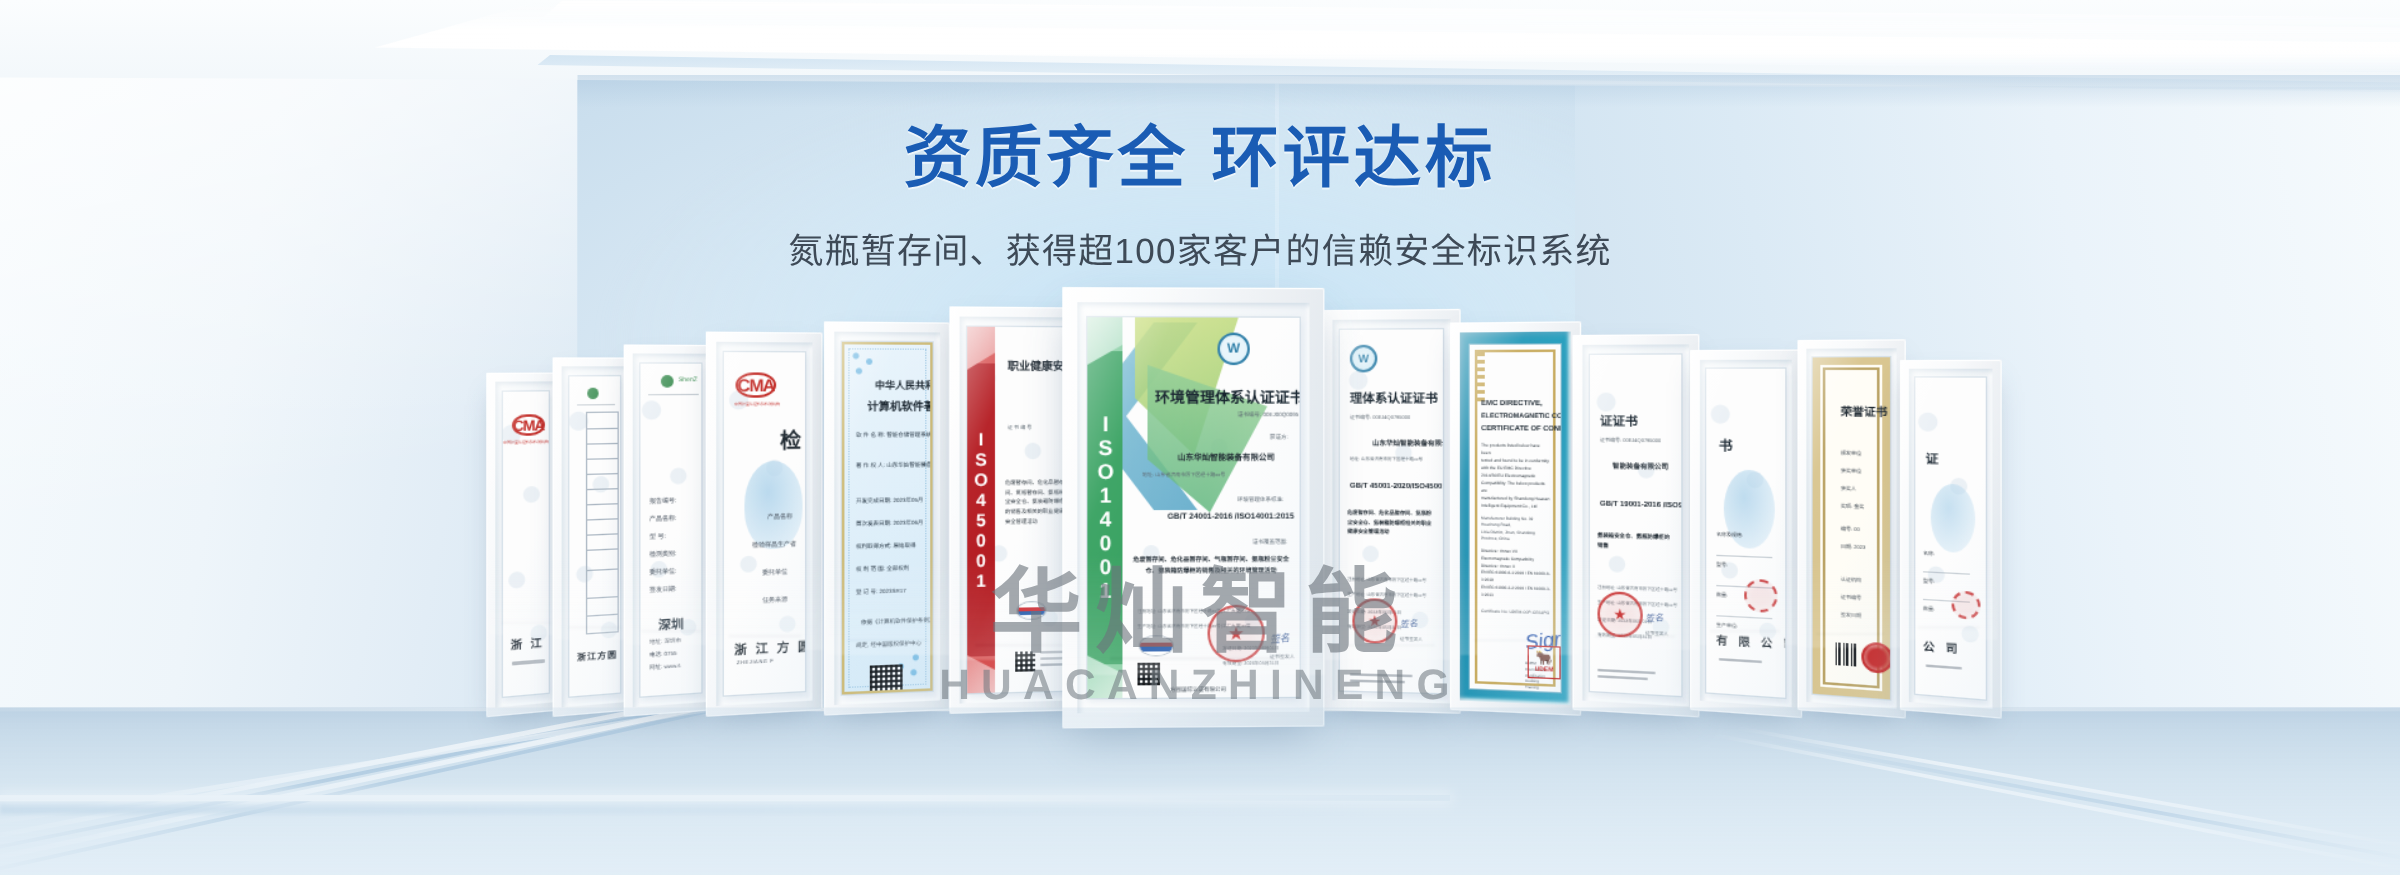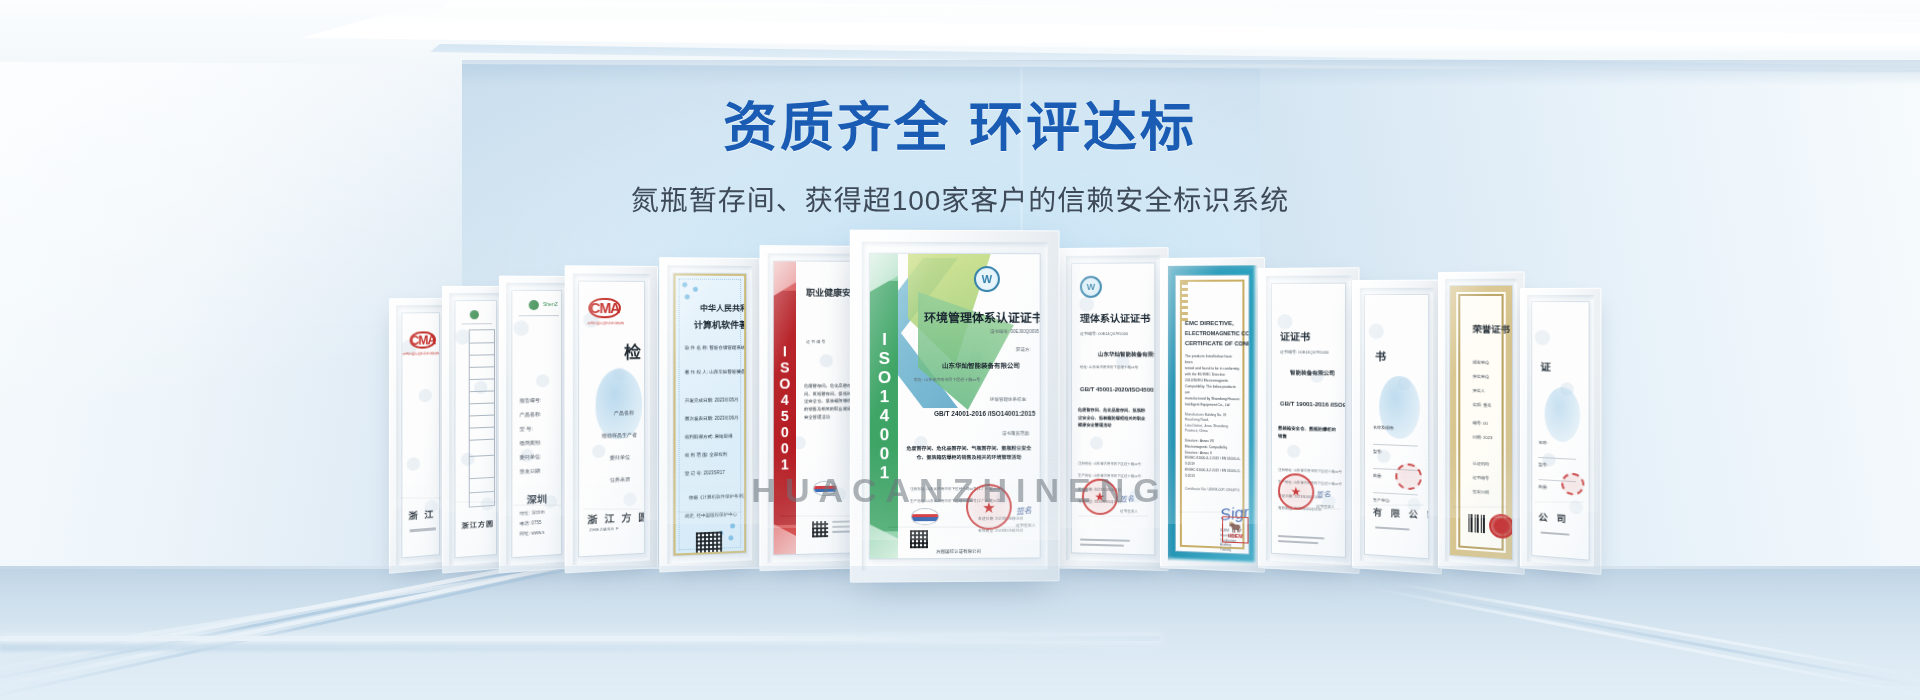--- a/index.html
+++ b/index.html
@@ -252,21 +252,21 @@
     position:absolute; left:0; right:0; top:455px; z-index:35;
     text-align:center; pointer-events:none;
     user-select:none;
   }
   .brandwm .cn{
     font-size:74px; font-weight:700; letter-spacing:10px;
     color:rgba(108,116,124,.62);
     line-height:.95;
   }
   .brandwm .en{
-    margin-top:16px;
+    margin-top:4px;
     font-size:34px; font-weight:700; letter-spacing:9px;
     color:rgba(108,116,124,.55);
   }
 
   
   .reflect{
     position:absolute; left:0; top:568px; width:1920px; height:132px;
     z-index:25; overflow:hidden; pointer-events:none;
     transform:scaleY(-1);
     transform-origin:top center;
@@ -706,16 +706,17 @@
   </div>
   <div class="streaks-r">
     <i style="right:0;top:122px;width:560px;transform:rotate(10deg);"></i>
     <i class="b" style="right:0;top:132px;width:540px;transform:rotate(10.5deg);"></i>
     <i style="right:0;top:141px;width:580px;transform:rotate(11deg);"></i>
   </div>
   <div class="floor-bright2"></div>
   <div class="floor-bright"></div>
 
   <div class="brandwm">
+    <div class="cn">华灿智能</div>
     <div class="en">HUACANZHINENG</div>
   </div>
 
 </div>
 
 </body></html>

